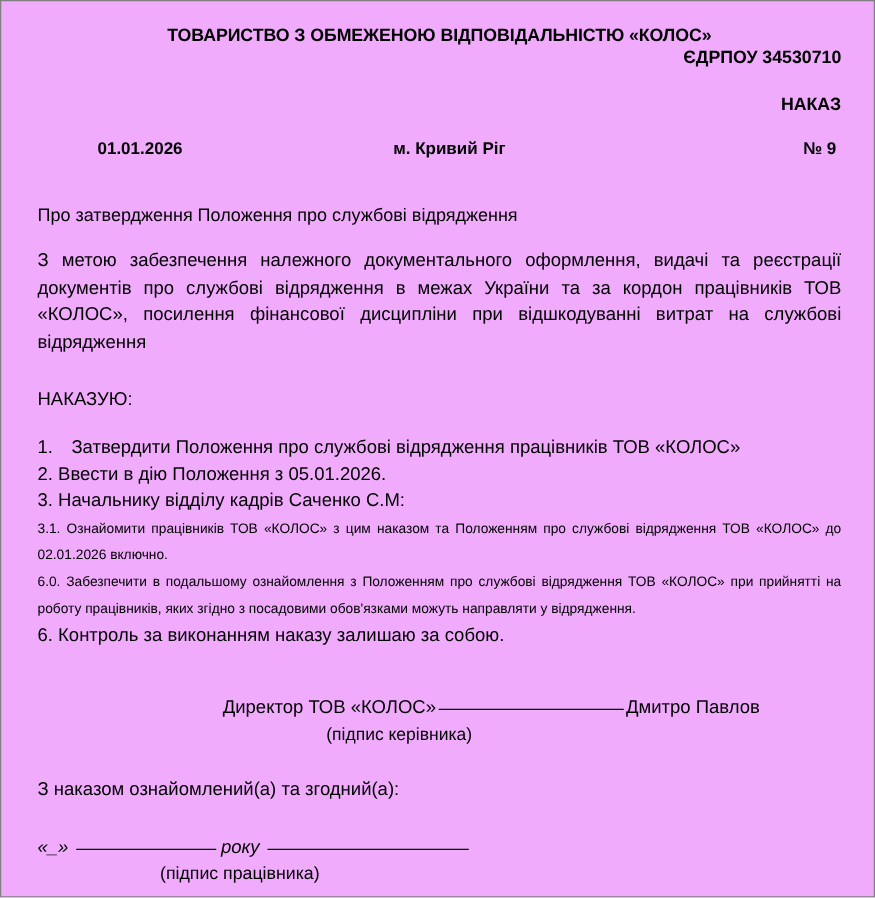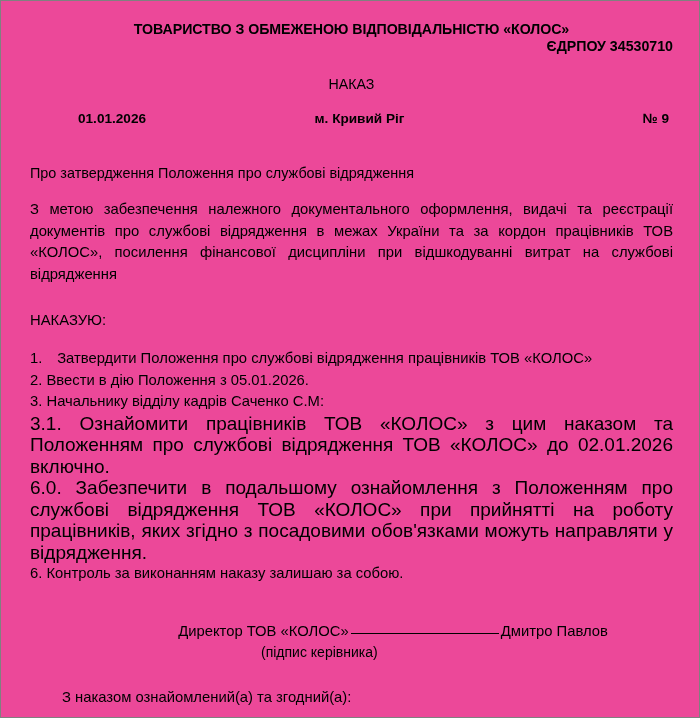--- a/index.html
+++ b/index.html
@@ -7,21 +7,21 @@
     margin: 0;
     padding: 0;
     background: #ffffff;
   }
 
   .page {
     position: relative;
     width: 700px;
     height: 718px;
     box-sizing: border-box;
-    background: #ec4899;
+    background: #f0abfc;
     border: 1px solid #808080;
     font-family: "Liberation Sans", sans-serif;
     color: #000000;
     overflow: hidden;
   }
 
   .inner {
     position: absolute;
     left: 29px;
     top: 0;
@@ -39,22 +39,22 @@
   }
   .org-code {
     text-align: right;
     font-weight: bold;
     font-size: 14.2px;
     line-height: 17px;
     margin-top: 0px;
   }
 
   .doc-kind {
-    text-align: center;
-    font-weight: normal;
+    text-align: right;
+    font-weight: bold;
     font-size: 14.2px;
     line-height: 17px;
     margin-top: 21px;
   }
 
   .meta-row {
     position: relative;
     height: 19px;
     margin-top: 16px;
     font-weight: bold;
@@ -95,21 +95,21 @@
     text-justify: inter-word;
   }
 
   .clause {
     font-size: 14.8px;
     line-height: 21.5px;
     text-align: left;
   }
 
   .clause-block {
-    font-size: 19px;
+    font-size: 11px;
     line-height: 21.5px;
     text-align: justify;
     text-justify: inter-word;
   }
 
   
   .sig-director {
     margin-top: 36px;
     font-size: 14.8px;
     line-height: 21px;
@@ -131,21 +131,20 @@
     text-align: left;
     padding-left: 231px;
     margin-top: 1px;
   }
 
   .ack-line {
     margin-top: 25px;
     font-size: 14.8px;
     line-height: 21px;
     text-align: left;
-    margin-left: 32px;
   }
 
   .date-sign-line {
     margin-top: 25px;
     font-size: 14.8px;
     line-height: 21px;
     text-align: left;
     white-space: nowrap;
     font-style: italic;
   }

